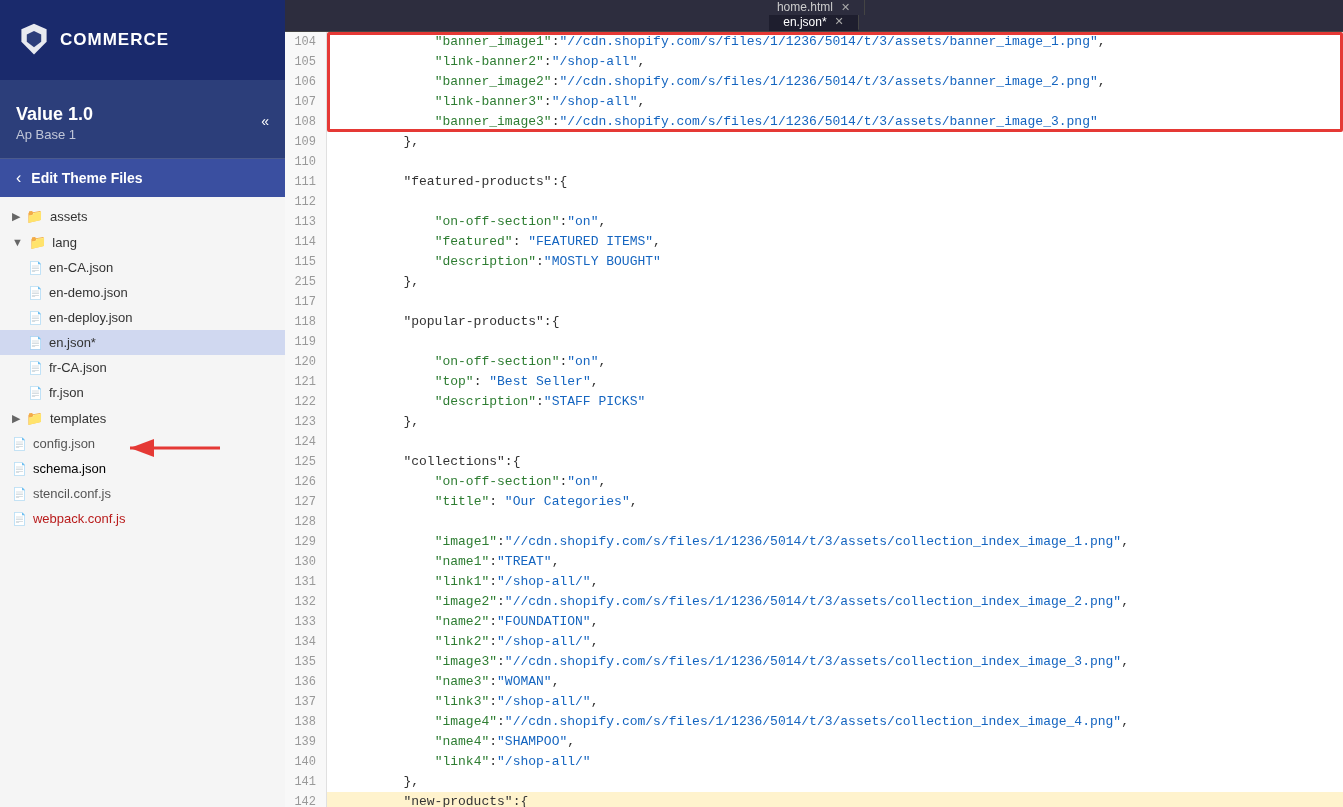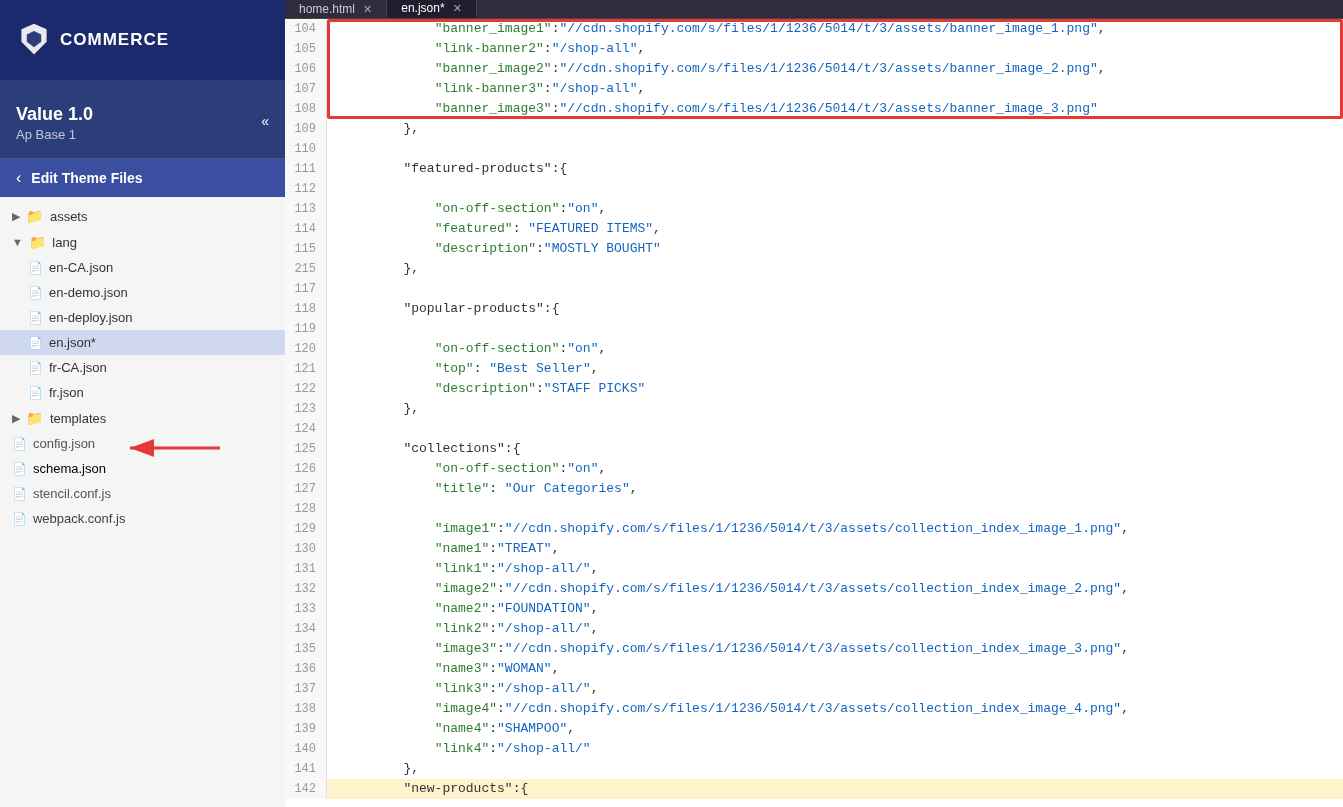--- a/index.html
+++ b/index.html
@@ -106,21 +106,22 @@
       display: flex;
       flex-direction: column;
       background: #1e1e2e;
       overflow: hidden;
     }
     #tabs-bar {
       background: #2d2d3e;
       display: flex;
       align-items: center;
       border-bottom: 1px solid #444;
-      height: 19px;
+      height: 32px;
+      flex-direction: column;
     }
     .tab {
       display: flex;
       align-items: center;
       padding: 0 14px;
       height: 100%;
       font-size: 12px;
       color: #ccc;
       cursor: pointer;
       gap: 8px;
@@ -263,21 +264,21 @@
     <div class="tree-item">
       <span class="file-icon-gray" style="color:#aaa;">📄</span>
       <span style="color:#000000;">schema.json</span>
     </div>
     <div class="tree-item">
       <span class="file-icon-gray" style="color:#aaa;">📄</span>
       <span style="color:#555;">stencil.conf.js</span>
     </div>
     <div class="tree-item">
       <span class="file-icon-gray" style="color:#aaa;">📄</span>
-      <span style="color:#404040;">webpack.conf.js</span>
+      <span style="color:#b91c1c;">webpack.conf.js</span>
     </div>
   </div>
 </div>
 
 <div style="position:fixed; left:120px; top:428px; pointer-events:none; z-index:100;">
   <svg width="110" height="40" viewBox="0 0 110 40">
     <defs>
       <marker id="arrowhead" markerWidth="8" markerHeight="6" refX="8" refY="3" orient="auto">
         <polygon points="0 0, 8 3, 0 6" fill="#e53935"></polygon>
       </marker>

